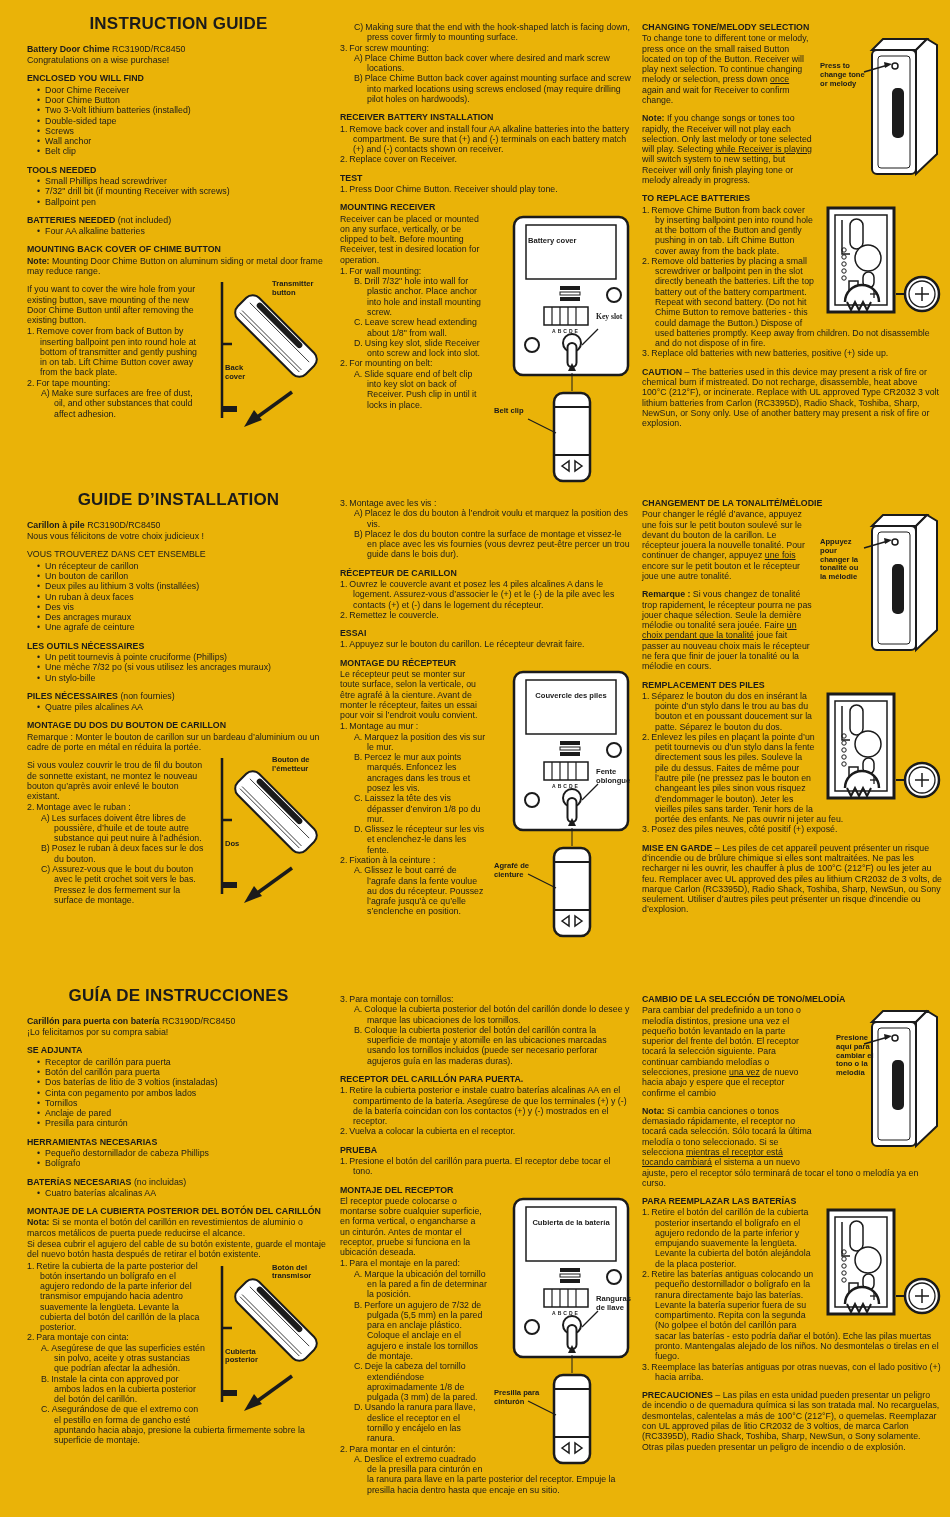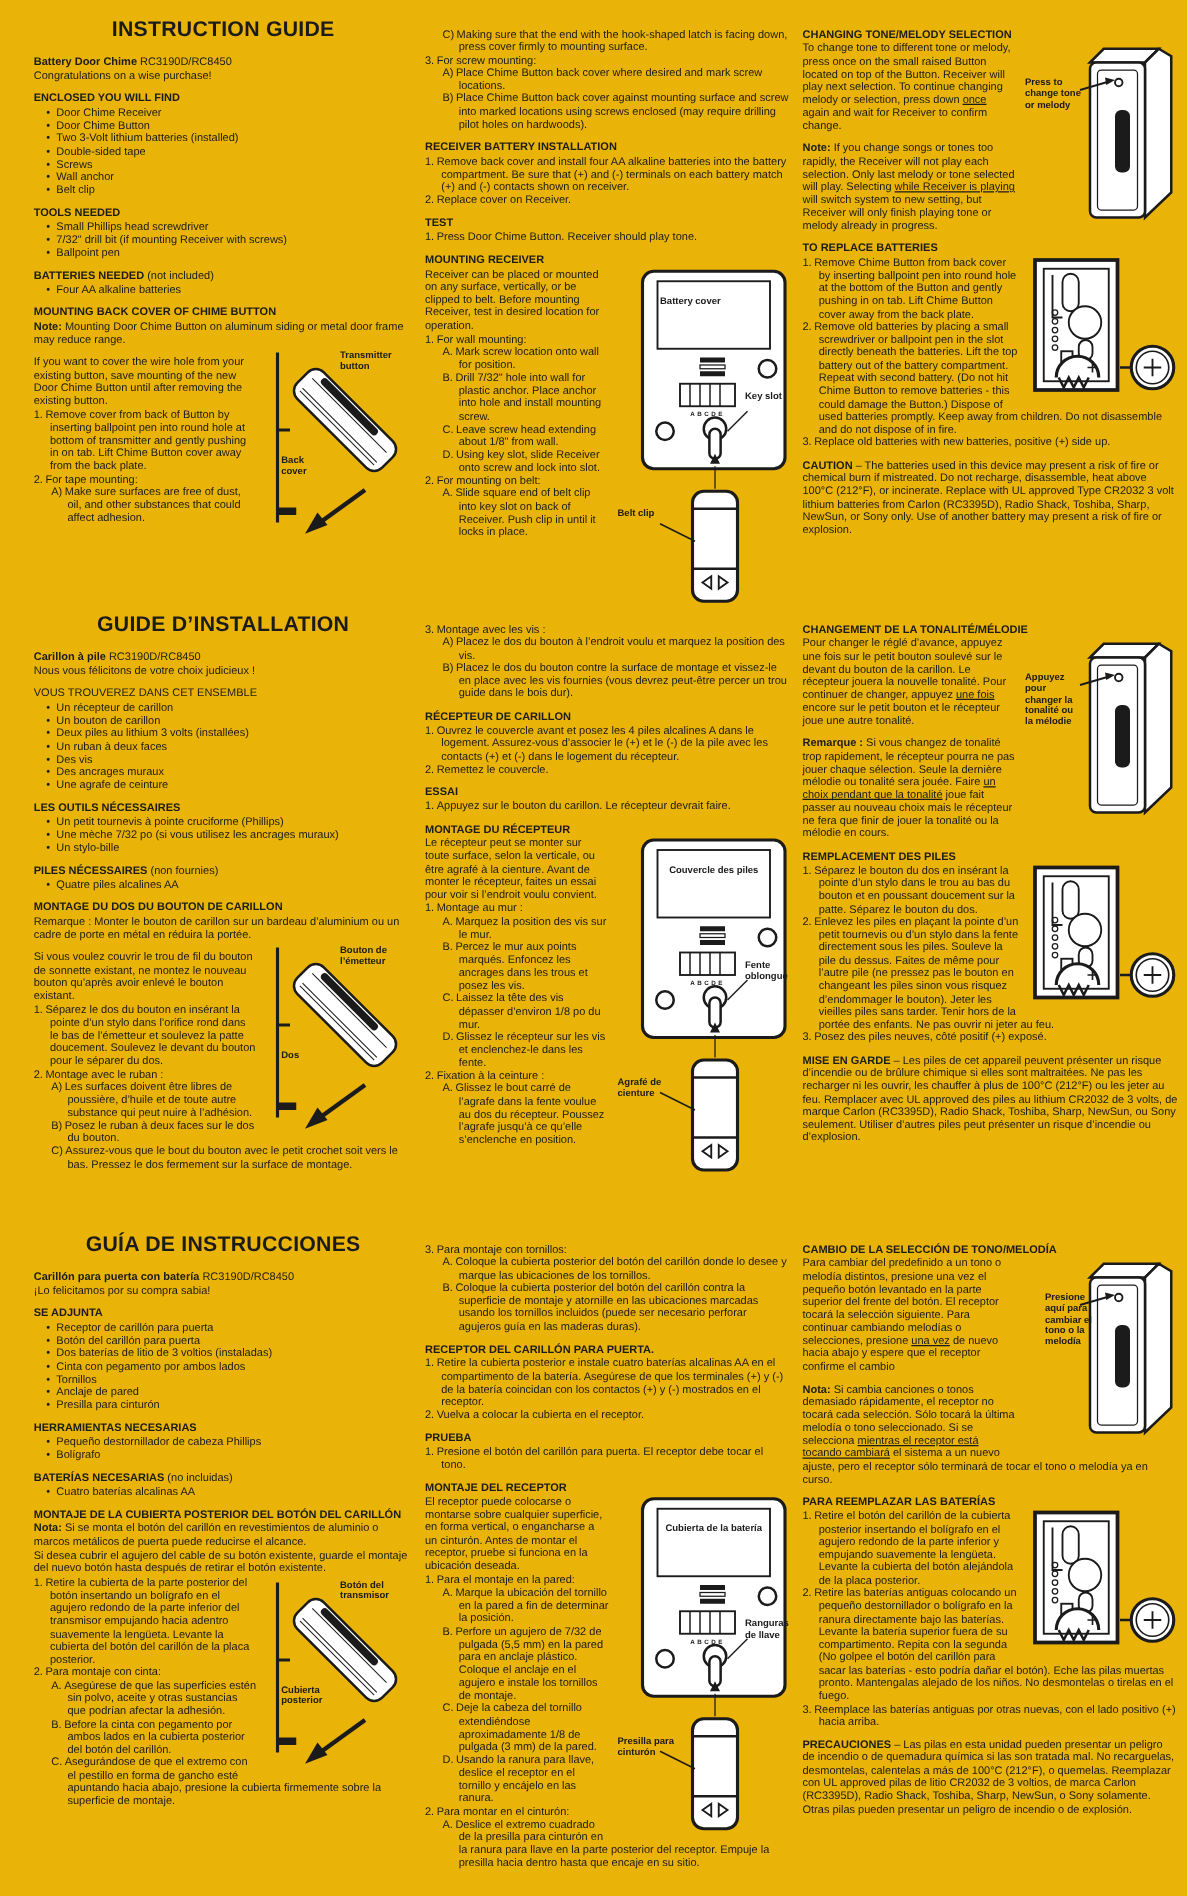--- a/index.html
+++ b/index.html
@@ -118,27 +118,26 @@
     <polygon points="78,148 74,156 82,156" fill="#1b1b1b"></polygon>
     <line x1="78" y1="158" x2="78" y2="176" stroke="#1b1b1b" stroke-width="1"></line>
     <rect x="60" y="178" width="36" height="88" rx="9" fill="#fff" stroke="#1b1b1b" stroke-width="2.5"></rect>
     <line x1="60" y1="192" x2="96" y2="192" stroke="#1b1b1b" stroke-width="2"></line>
     <line x1="60" y1="240" x2="96" y2="240" stroke="#1b1b1b" stroke-width="2"></line>
     <polygon points="68,251 75,246 75,256" fill="none" stroke="#1b1b1b" stroke-width="1.5"></polygon>
     <polygon points="88,251 81,246 81,256" fill="none" stroke="#1b1b1b" stroke-width="1.5"></polygon>
     <line x1="34" y1="204" x2="62" y2="218" stroke="#1b1b1b" stroke-width="1.2"></line>
   </svg>
             <div class="fig-lab" style="left: 34px; top: 22px; width: 86px; text-align: left;">Battery cover</div>
-            <div class="fig-lab" style="right: 0px; top: 98px; width: 36px;">Key slot</div>
+            <div class="fig-lab" style="right: 0px; top: 98px; width: 36px; font-family: Liberation Serif, serif;">Key slot</div>
             <div class="fig-lab" style="left: 0px; top: 192px; width: 46px;">Belt clip</div>
           </div>
           <div class="blk para tight"><span>Receiver can be placed or mounted on any surface, vertically, or be clipped to belt.  Before mounting Receiver, test in desired location for operation.</span></div>
           <div class="blk list tight">
             <div class="li ind0"><span class="lbl">1.</span><span>For wall mounting:</span></div>
-            <div class="li ind1"><span class="lbl">A.</span><span>Mark screw location onto wall for position.</span></div>
             <div class="li ind1"><span class="lbl">B.</span><span>Drill 7/32" hole into wall for plastic anchor. Place anchor into hole and install mounting screw.</span></div>
             <div class="li ind1"><span class="lbl">C.</span><span>Leave screw head extending about 1/8" from wall.</span></div>
             <div class="li ind1"><span class="lbl">D.</span><span>Using key slot, slide Receiver onto screw and lock into slot.</span></div>
             <div class="li ind0"><span class="lbl">2.</span><span>For mounting on belt:</span></div>
             <div class="li ind1"><span class="lbl">A.</span><span>Slide square end of belt clip into key slot on back of Receiver. Push clip in until it locks in place.</span></div>
           </div>
         </div>
       <div class="col">
           <div class="blk heading"><span class="b">CHANGING TONE/MELODY SELECTION</span></div>
           <div class="fig" style="width: 122px; height: 152px;">
@@ -232,21 +231,20 @@
       <rect x="71" y="22" width="6" height="62" rx="3" fill="#1b1b1b"></rect>
     </g>
     <line x1="80" y1="114" x2="44" y2="140" stroke="#1b1b1b" stroke-width="3.5"></line>
     <polygon points="32,149 50,142 42,132" fill="#1b1b1b"></polygon>
   </svg>
             <div class="fig-lab" style="top: 2px; right: 0px; width: 58px;">Bouton de l’émetteur</div>
             <div class="fig-lab" style="top: 86px; left: 13px; width: 36px;">Dos</div>
           </div>
           <div class="blk para"><span>Si vous voulez couvrir le trou de fil du bouton de sonnette existant, ne montez le nouveau bouton qu’après avoir enlevé le bouton existant.</span></div>
           <div class="blk list tight">
-            <div class="li ind0"><span class="lbl">1.</span><span>Séparez le dos du bouton en insérant la pointe d’un stylo dans l’orifice rond dans le bas de l’émetteur et soulevez la patte doucement. Soulevez le devant du bouton pour le séparer du dos.</span></div>
             <div class="li ind0"><span class="lbl">2.</span><span>Montage avec le ruban :</span></div>
             <div class="li ind1"><span class="lbl">A)</span><span>Les surfaces doivent être libres de poussière, d’huile et de toute autre substance qui peut nuire à l’adhésion.</span></div>
             <div class="li ind1"><span class="lbl">B)</span><span>Posez le ruban à deux faces sur le dos du bouton.</span></div>
             <div class="li ind1"><span class="lbl">C)</span><span>Assurez-vous que le bout du bouton avec le petit crochet soit vers le bas. Pressez le dos fermement sur la surface de montage.</span></div>
           </div>
         </div>
       <div class="col">
           <div class="blk list">
             <div class="li ind0"><span class="lbl">3.</span><span>Montage avec les vis :</span></div>
             <div class="li ind1"><span class="lbl">A)</span><span>Placez le dos du bouton à l’endroit voulu et marquez la position des vis.</span></div>
@@ -399,21 +397,21 @@
     <line x1="80" y1="114" x2="44" y2="140" stroke="#1b1b1b" stroke-width="3.5"></line>
     <polygon points="32,149 50,142 42,132" fill="#1b1b1b"></polygon>
   </svg>
             <div class="fig-lab" style="top: 2px; right: 0px; width: 58px;">Botón del transmisor</div>
             <div class="fig-lab" style="top: 86px; left: 13px; width: 36px;">Cubierta posterior</div>
           </div>
           <div class="blk list tight">
             <div class="li ind0"><span class="lbl">1.</span><span>Retire la cubierta de la parte posterior del botón insertando un bolígrafo en el agujero redondo de la parte inferior del transmisor empujando hacia adentro suavemente la lengüeta. Levante la cubierta del botón del carillón de la placa posterior.</span></div>
             <div class="li ind0"><span class="lbl">2.</span><span>Para montaje con cinta:</span></div>
             <div class="li ind1"><span class="lbl">A.</span><span>Asegúrese de que las superficies estén sin polvo, aceite y otras sustancias que podrían afectar la adhesión.</span></div>
-            <div class="li ind1"><span class="lbl">B.</span><span>Before la cinta con pegamento por ambos lados en la cubierta posterior del botón del carillón.</span></div>
+            <div class="li ind1"><span class="lbl">B.</span><span>Instale la cinta con approved por ambos lados en la cubierta posterior del botón del carillón.</span></div>
             <div class="li ind1"><span class="lbl">C.</span><span>Asegurándose de que el extremo con el pestillo en forma de gancho esté apuntando hacia abajo, presione la cubierta firmemente sobre la superficie de montaje.</span></div>
           </div>
         </div>
       <div class="col">
           <div class="blk list">
             <div class="li ind0"><span class="lbl">3.</span><span>Para montaje con tornillos:</span></div>
             <div class="li ind1"><span class="lbl">A.</span><span>Coloque la cubierta posterior del botón del carillón donde lo desee y marque las ubicaciones de los tornillos.</span></div>
             <div class="li ind1"><span class="lbl">B.</span><span>Coloque la cubierta posterior del botón del carillón contra la superficie de montaje y atornille en las ubicaciones marcadas usando los tornillos incluidos (puede ser necesario perforar agujeros guía en las maderas duras).</span></div>
           </div>
           <div class="blk heading"><span class="b">RECEPTOR DEL CARILLÓN PARA PUERTA.</span></div>

